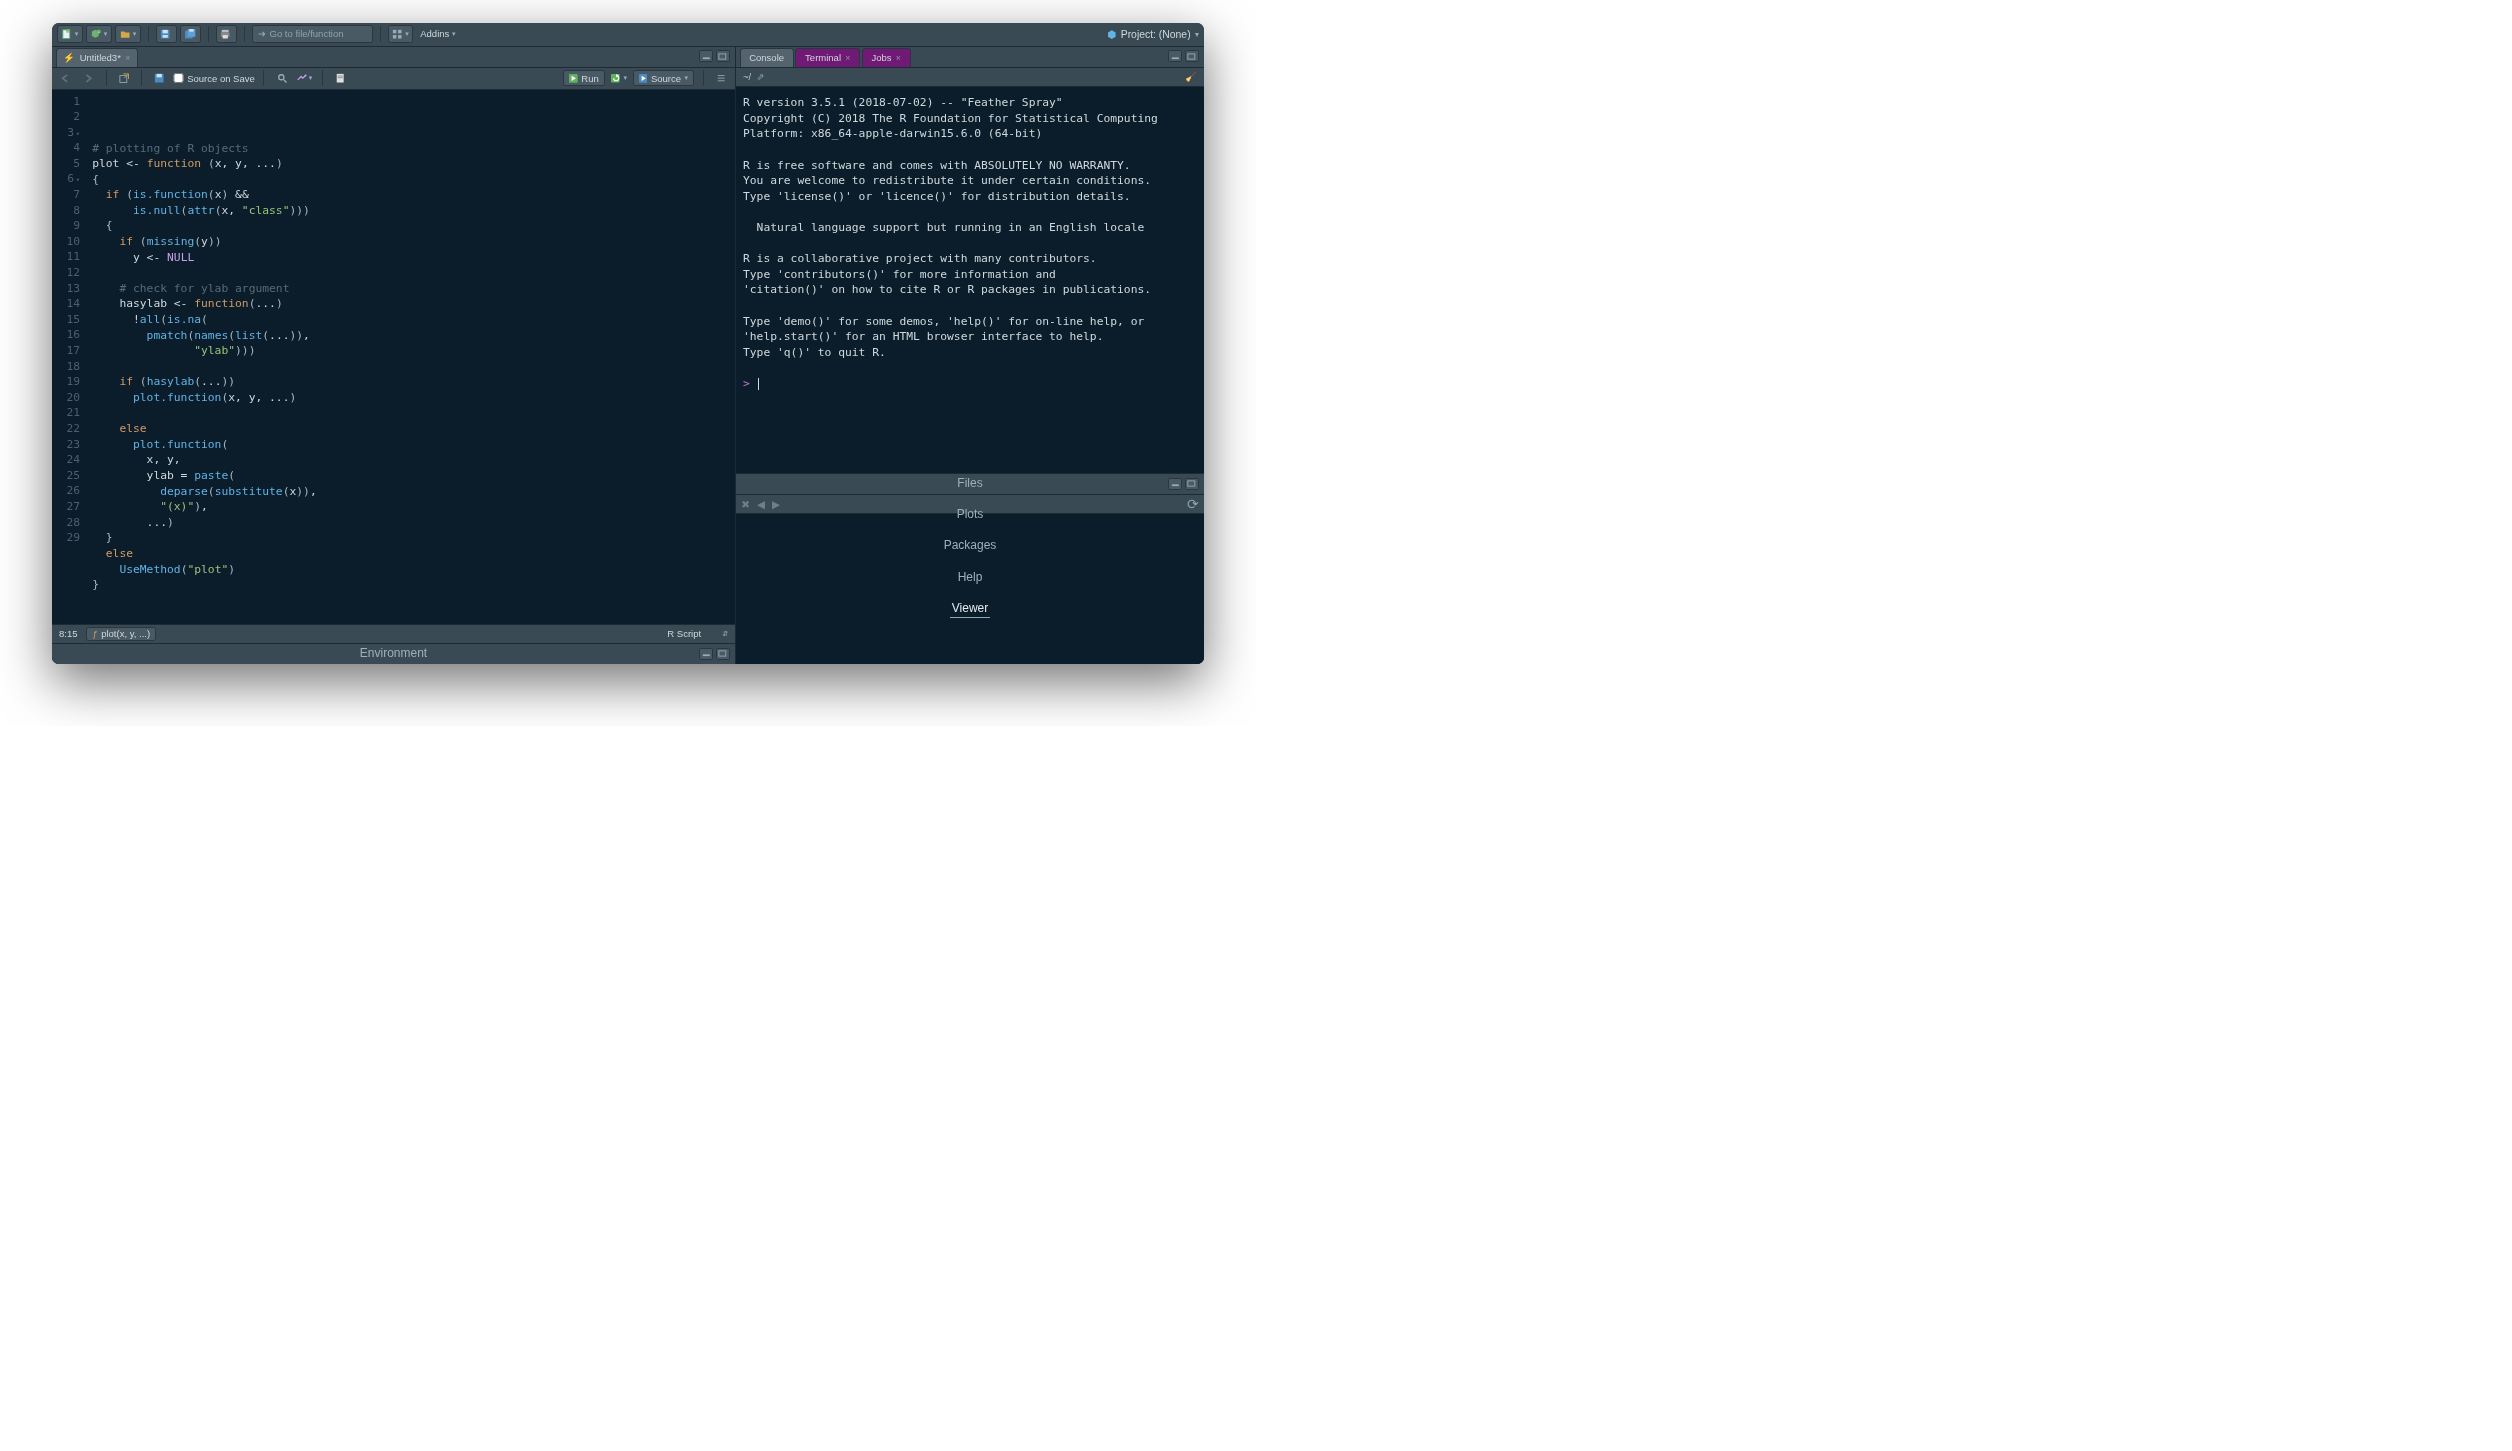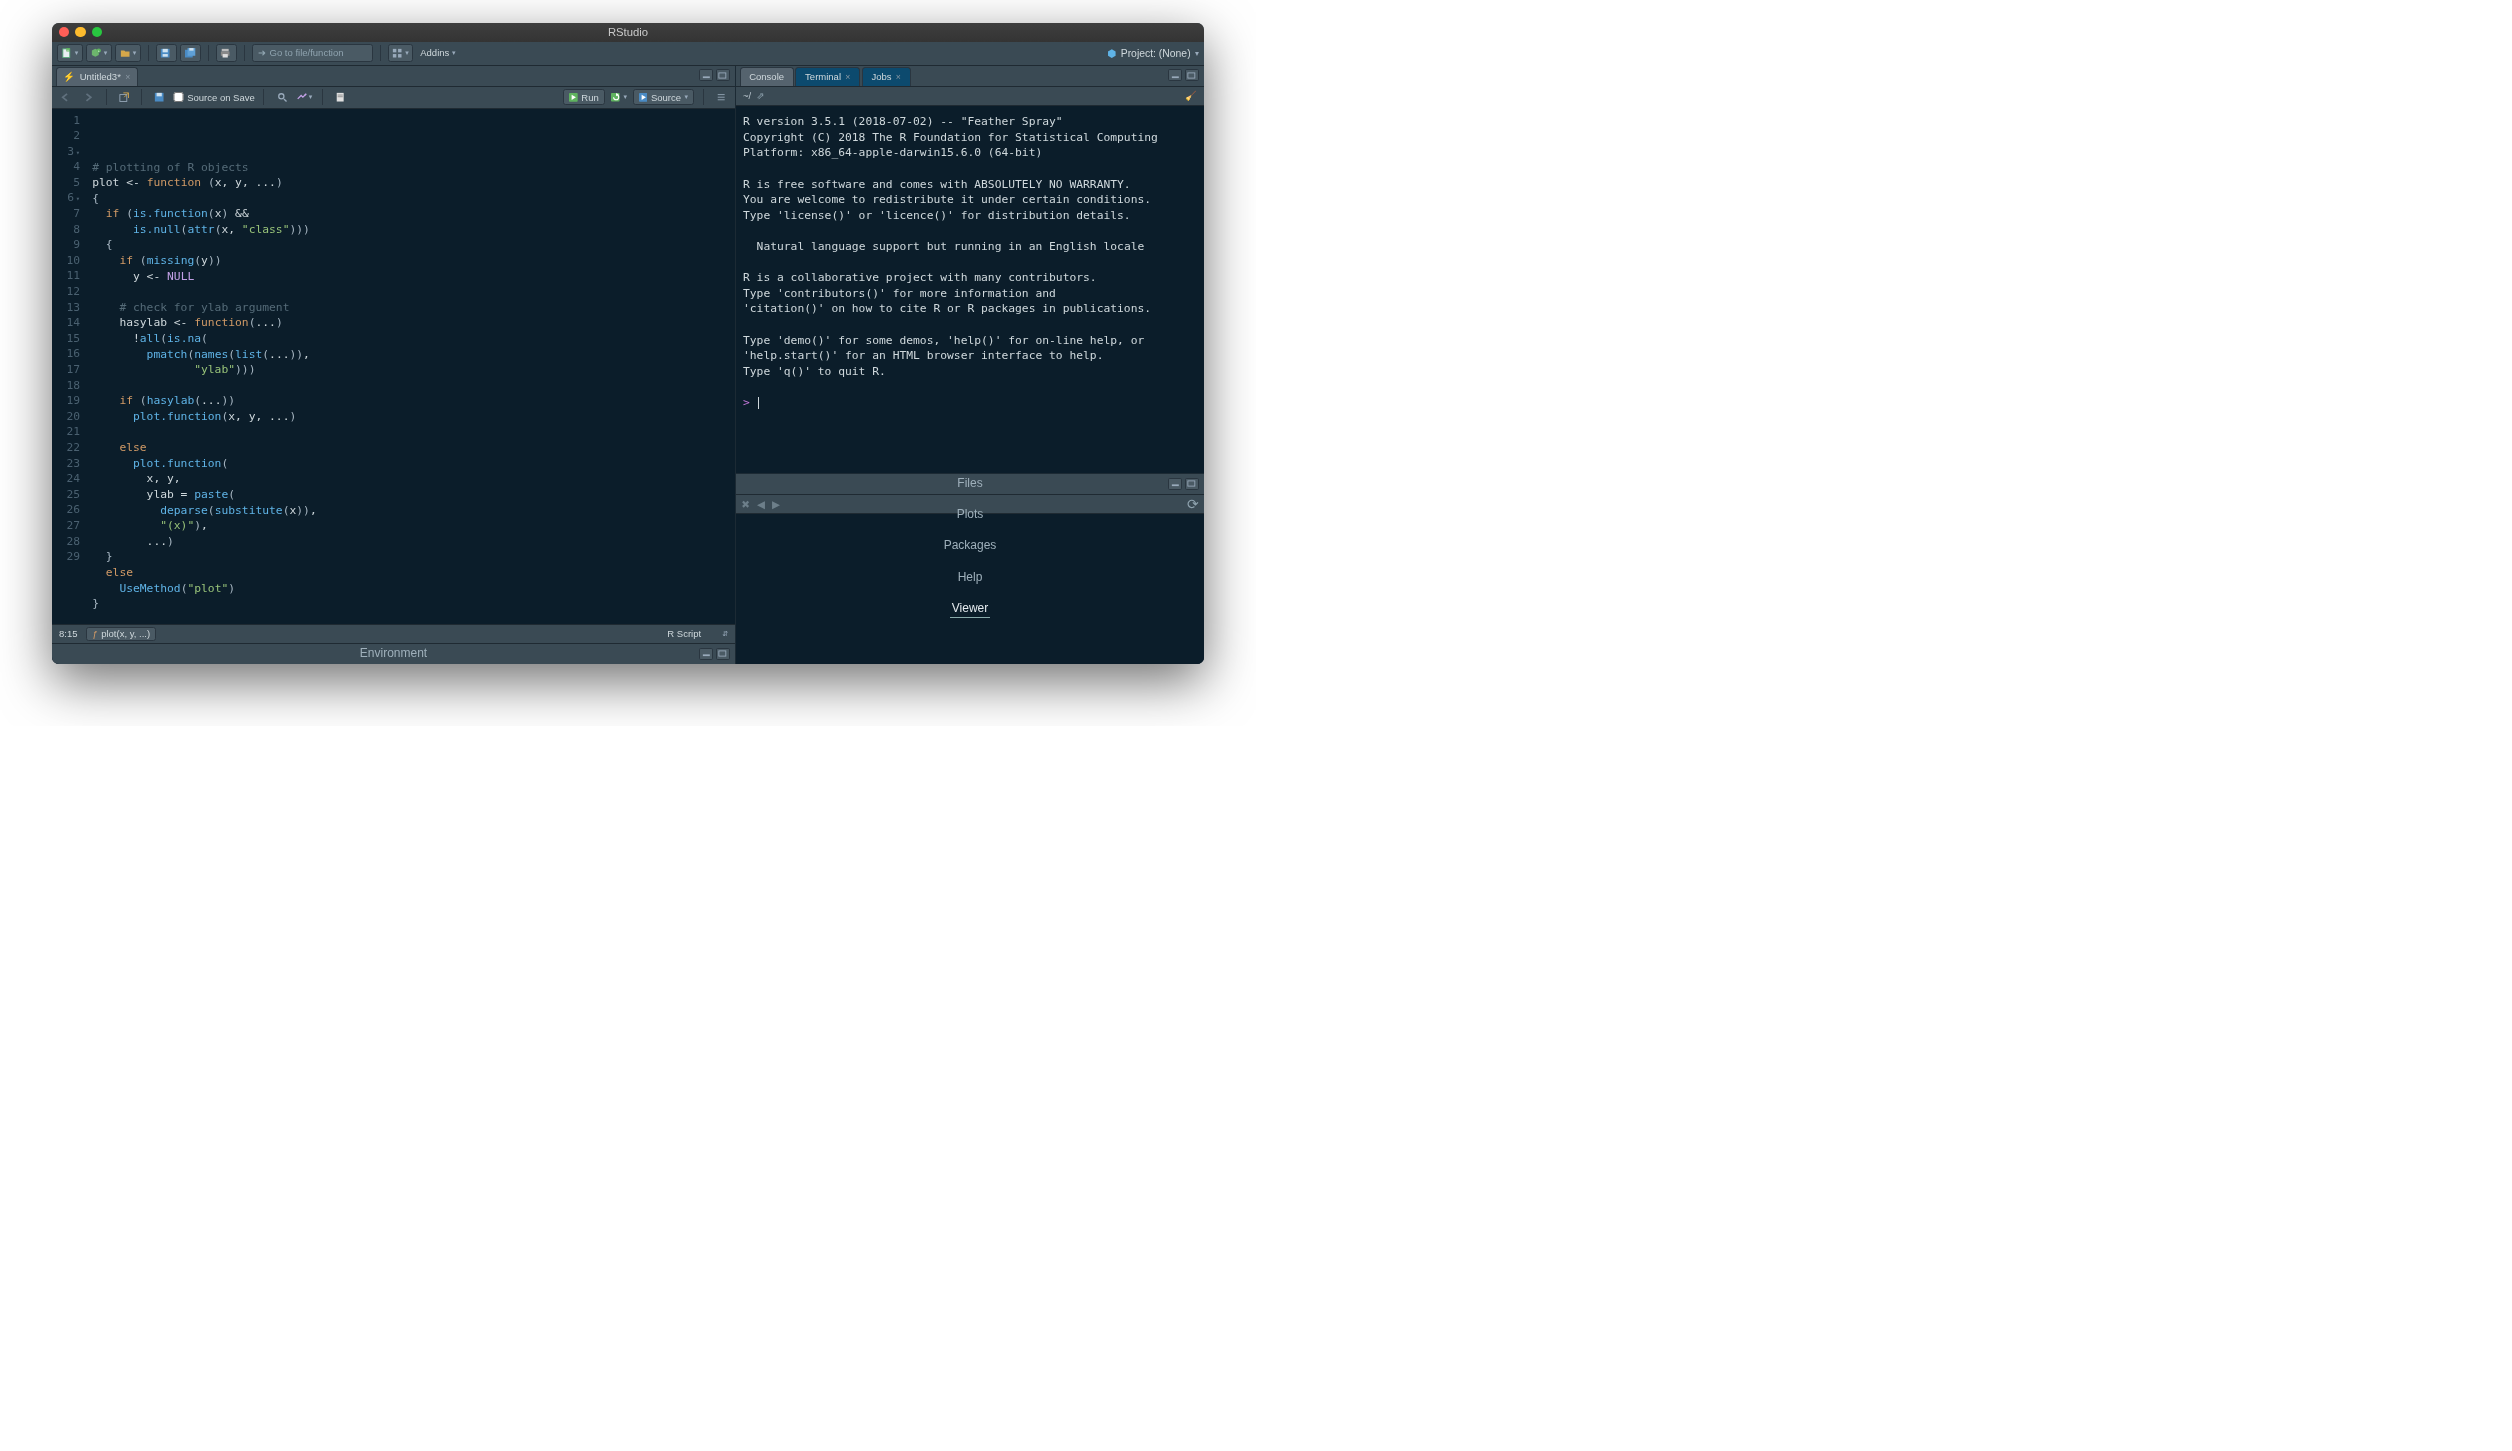--- a/index.html
+++ b/index.html
@@ -58,21 +58,21 @@
 .statusbar .fnpath .fic{color:#d19a66;}
 .statusbar .spacer{flex:1;}
 .statusbar .lang{display:flex;align-items:center;gap:21px;}
 
 .panetabs{height:21px; background:#3a4a54; border-top:0.9px solid #1f2a32; display:flex; align-items:center; padding:0 7px; gap:12px; font-size:12px; color:#9fb0bb; position:relative;flex-direction:column;}
 .panetabs .pt{cursor:pointer; padding:2.6px 1.7px;}
 .panetabs .pt.active{color:#e4eaee; border-bottom:1.7px solid #8aa;}
 .panetabs .winbtns{right:5.2px; top:4.3px;}
 
 .righttabs{height:21px; background:#3a4a54; border-bottom:0.9px solid #1f2a32; display:flex; align-items:flex-end; padding-left:3.5px; gap:1.7px; position:relative;}
-.rtab{height:19px; padding:0 8.7px; display:flex; align-items:center; gap:4.3px; font-size:9.5px; color:#cfd8dc; background:#0c4a6e; border:0.9px solid #2a3640; border-bottom:none; border-radius:3.5px 3.5px 0 0; cursor:pointer;}
+.rtab{height:19px; padding:0 8.7px; display:flex; align-items:center; gap:4.3px; font-size:9.5px; color:#cfd8dc; background:#701a75; border:0.9px solid #2a3640; border-bottom:none; border-radius:3.5px 3.5px 0 0; cursor:pointer;}
 .rtab.active{background:#55636e;}
 
 .consolepath{height:19px; background:#3a4a54; border-bottom:0.9px solid #1f2a32; display:flex; align-items:center; padding:0 7px; font-size:9.5px; color:#b8c4cc; gap:5.2px; position:relative;}
 .consolepath .brush{position:absolute; right:7px; color:#8fa3af; cursor:pointer;}
 
 .console{flex:1; background:#0b1d2a; font-family:Menlo,Consolas,monospace; font-size:11.3px; line-height:15.6px; color:#cfd8dc; padding:8.7px 7px; white-space:pre-wrap; overflow:hidden;}
 .console .prompt{color:#c678dd;}
 .console .cursor{display:inline-block; width:0.9px; height:12px; background:#cfd8dc; vertical-align:middle; margin-left:1.7px;}
 
 .bottomright{flex:0 0 191px; display:flex; flex-direction:column; border-top:0.9px solid #1c2a34;}
@@ -81,28 +81,20 @@
 .brtool .refresh{margin-left:auto; color:#8fa3af; cursor:pointer;}
 .viewer{flex:1; background:#0b1d2a;}
 
 svg{display:block;}
 </style>
 </head>
 <body>
 
 <div class="window">
 
-  <div class="titlebar">
-    <div class="traffic">
-      <div class="tl r"></div>
-      <div class="tl y"></div>
-      <div class="tl g"></div>
-    </div>
-    <div class="title">RStudio</div>
-  </div>
 
   <div class="toolbar">
     <div class="tbtn dd">
         <svg width="10.4" height="10.4" viewBox="0 0 12 12" style="font-size:11px">
           <rect x="1" y="1" width="8" height="10" fill="#e8eef2" stroke="#5a7"></rect>
           <rect x="5" y="0" width="4" height="4" fill="#5fb35f"></rect>
           <text x="7" y="3.5" font-size="4" fill="#fff" text-anchor="middle">+</text>
         </svg>
       </div>
     <div class="tbtn dd">

